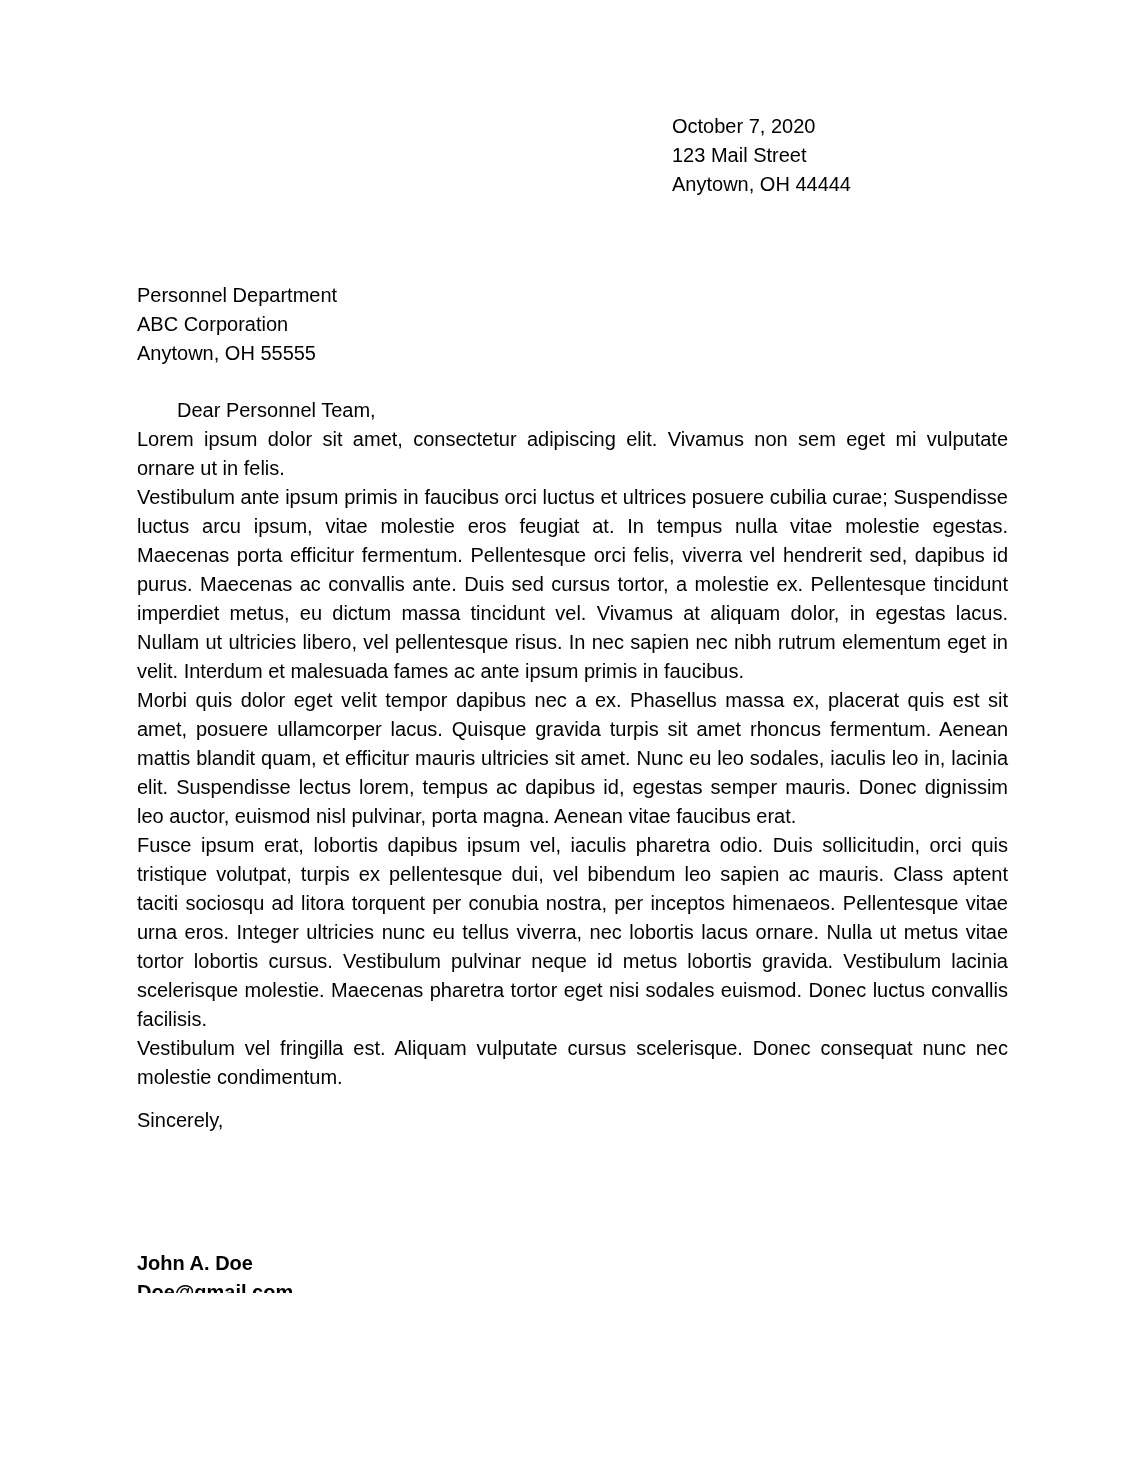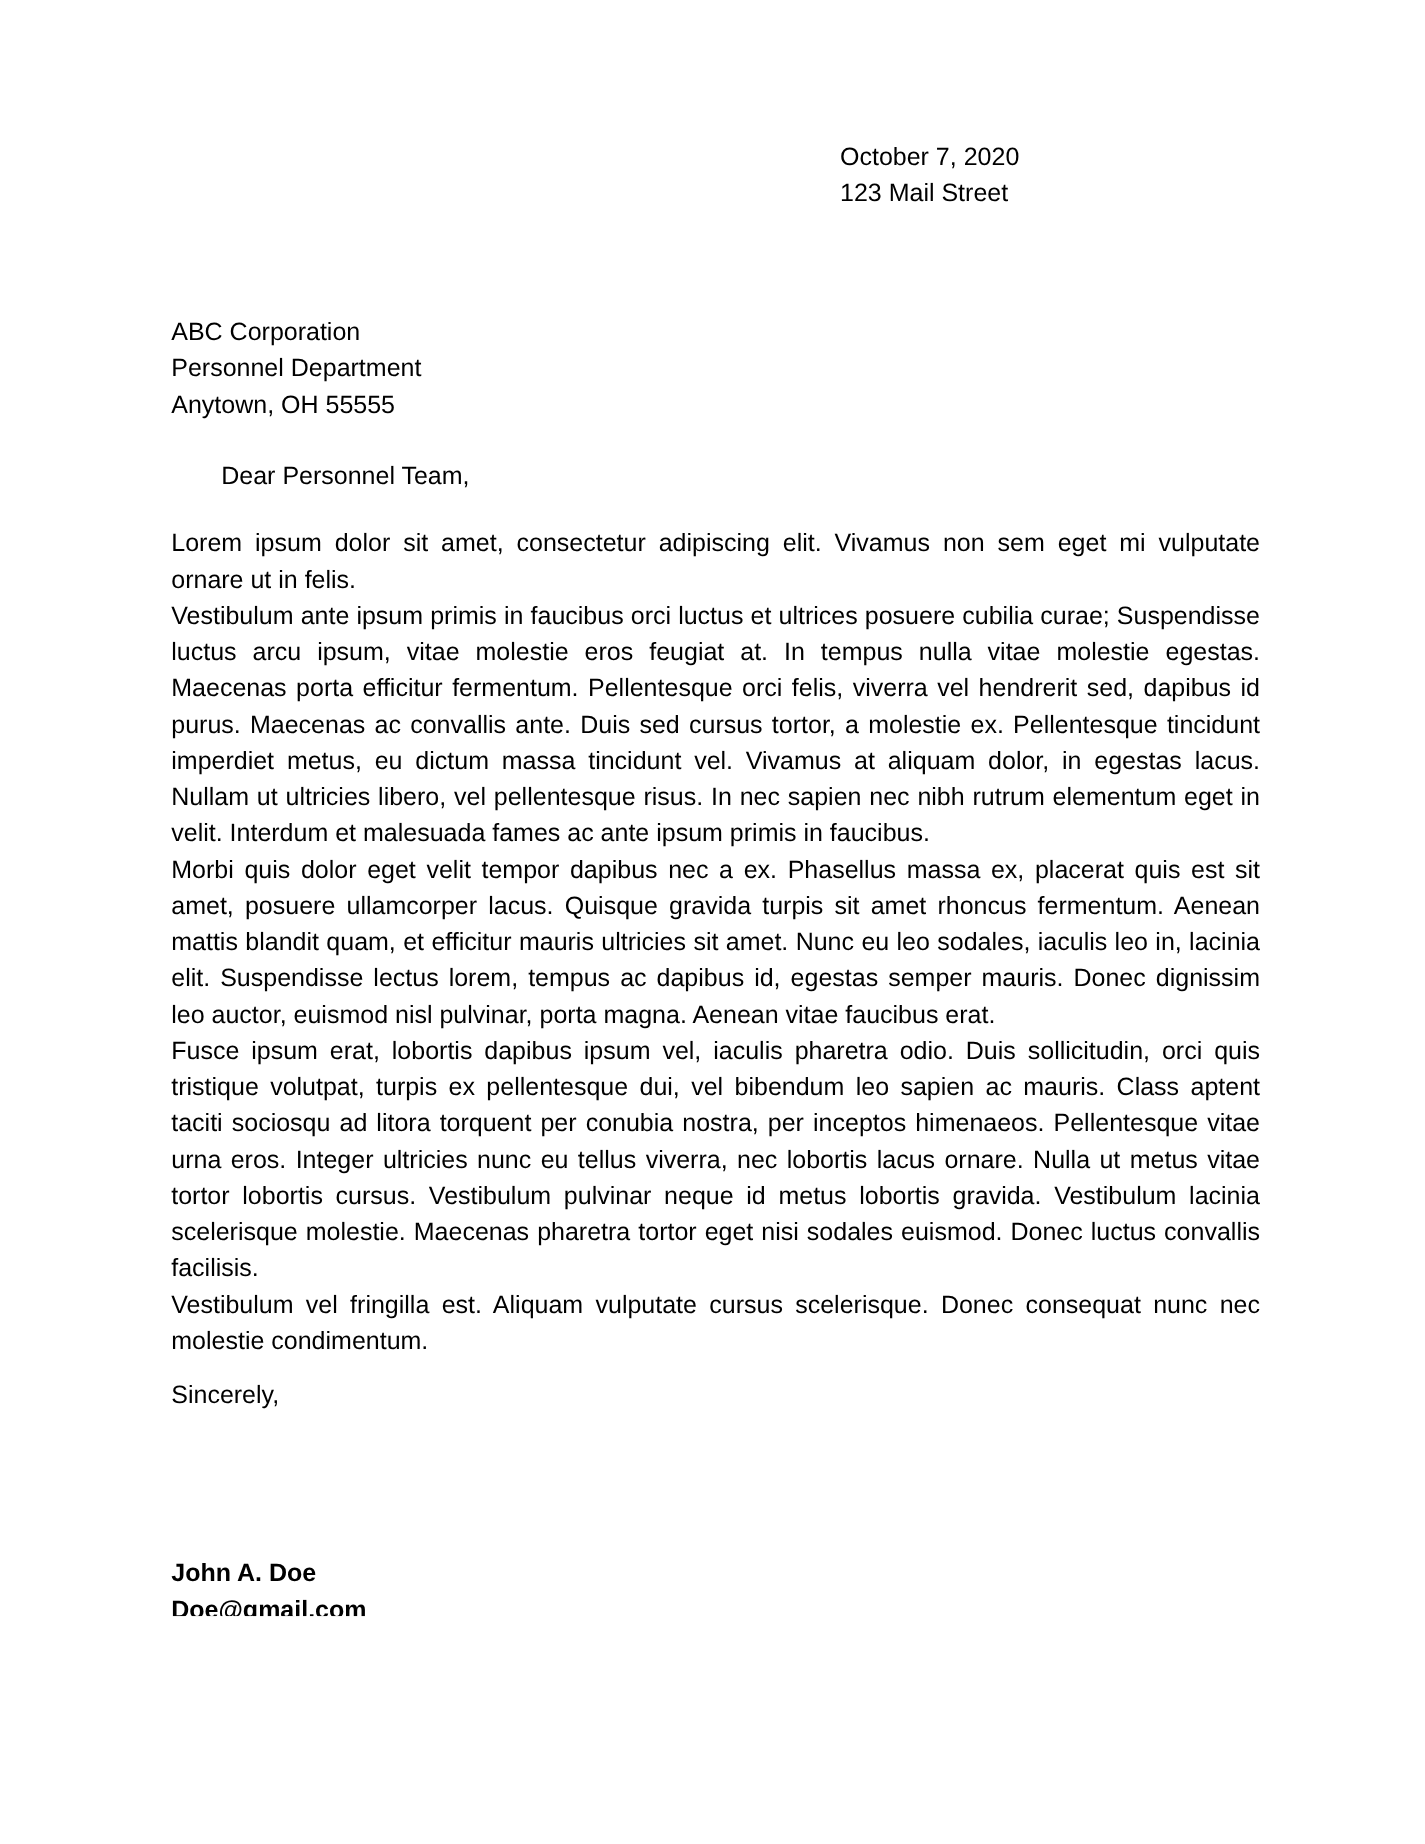--- a/index.html
+++ b/index.html
@@ -28,46 +28,46 @@
     margin-top: 82px;
   }
   .salutation {
     margin-top: 28px;
     margin-left: 40px;
   }
   .para {
     text-align: justify;
   }
   .para.first {
-    margin-top: 25px;
   }
   .valediction {
     margin-top: 14px;
   }
   .signature-block {
     margin-top: 114px;
     font-weight: bold;
   }
   .line {
     white-space: pre;
   }
 </style>
 </head>
 <body>
 
 <div class="letter-page">
 
   <div class="sender-block">
     <div class="line">October 7, 2020</div>
     <div class="line">123 Mail Street</div>
+    <div class="line">Anytown, OH 44444</div>
   </div>
 
   <div class="recipient-block">
+    <div class="line">Personnel Department</div>
     <div class="line">ABC Corporation</div>
-    <div class="line">Personnel Department</div>
     <div class="line">Anytown, OH 55555</div>
   </div>
 
   <div class="salutation">Dear Personnel Team,</div>
 
   <div class="para first">Lorem ipsum dolor sit amet, consectetur adipiscing elit. Vivamus non sem eget mi vulputate ornare ut in felis.</div>
   <div class="para">Vestibulum ante ipsum primis in faucibus orci luctus et ultrices posuere cubilia curae; Suspendisse luctus arcu ipsum, vitae molestie eros feugiat at. In tempus nulla vitae molestie egestas. Maecenas porta efficitur fermentum. Pellentesque orci felis, viverra vel hendrerit sed, dapibus id purus. Maecenas ac convallis ante. Duis sed cursus tortor, a molestie ex. Pellentesque tincidunt imperdiet metus, eu dictum massa tincidunt vel. Vivamus at aliquam dolor, in egestas lacus. Nullam ut ultricies libero, vel pellentesque risus. In nec sapien nec nibh rutrum elementum eget in velit. Interdum et malesuada fames ac ante ipsum primis in faucibus.</div>
   <div class="para">Morbi quis dolor eget velit tempor dapibus nec a ex. Phasellus massa ex, placerat quis est sit amet, posuere ullamcorper lacus. Quisque gravida turpis sit amet rhoncus fermentum. Aenean mattis blandit quam, et efficitur mauris ultricies sit amet. Nunc eu leo sodales, iaculis leo in, lacinia elit. Suspendisse lectus lorem, tempus ac dapibus id, egestas semper mauris. Donec dignissim leo auctor, euismod nisl pulvinar, porta magna. Aenean vitae faucibus erat.</div>
   <div class="para">Fusce ipsum erat, lobortis dapibus ipsum vel, iaculis pharetra odio. Duis sollicitudin, orci quis tristique volutpat, turpis ex pellentesque dui, vel bibendum leo sapien ac mauris. Class aptent taciti sociosqu ad litora torquent per conubia nostra, per inceptos himenaeos. Pellentesque vitae urna eros. Integer ultricies nunc eu tellus viverra, nec lobortis lacus ornare. Nulla ut metus vitae tortor lobortis cursus. Vestibulum pulvinar neque id metus lobortis gravida. Vestibulum lacinia scelerisque molestie. Maecenas pharetra tortor eget nisi sodales euismod. Donec luctus convallis facilisis.</div>
   <div class="para">Vestibulum vel fringilla est. Aliquam vulputate cursus scelerisque. Donec consequat nunc nec molestie condimentum.</div>

